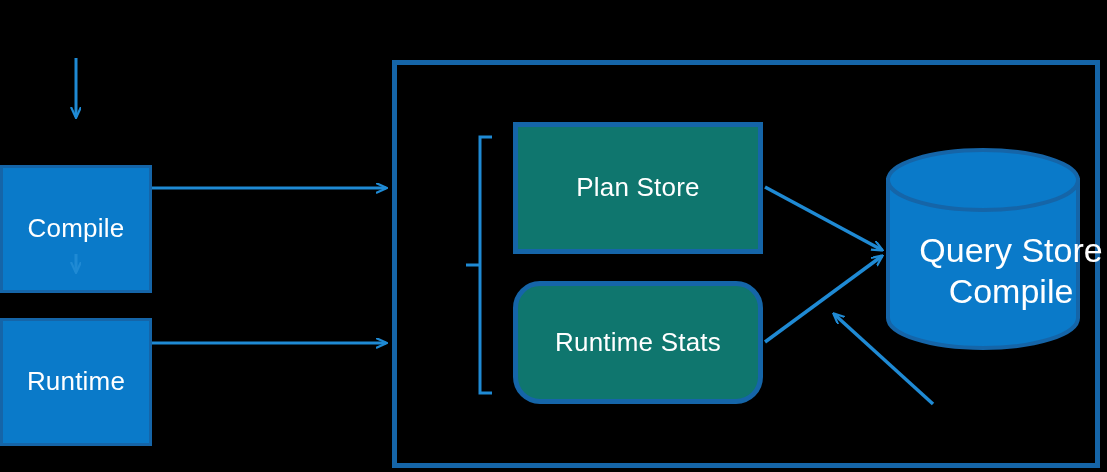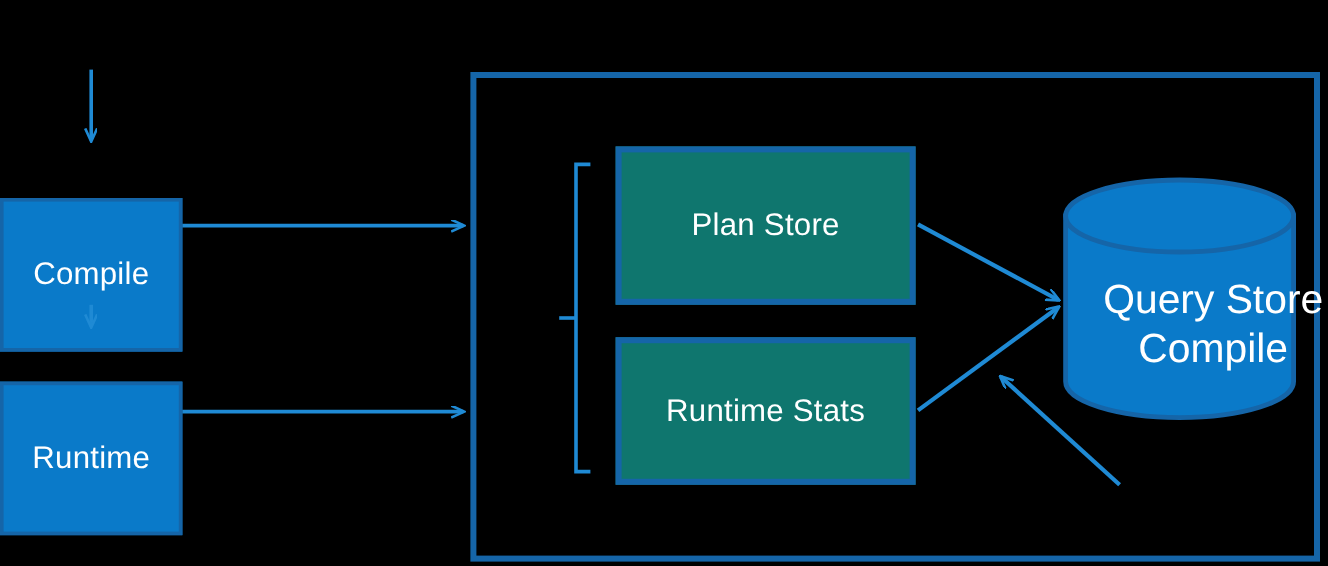--- a/index.html
+++ b/index.html
@@ -69,21 +69,21 @@
   </div>
 
   <div class="box blue-box" style="left:0px; top:278px; width:152px; height:128px;">
     <span>Runtime</span>
   </div>
 
   <div class="box orange-box" style="left:513px; top:122px; width:250px; height:132px;">
     <span>Plan Store</span>
   </div>
 
-  <div class="box orange-box" style="left:513px; top:281px; width:250px; height:123px;">
+  <div class="box orange-box" style="left:513px; top:281px; width:250px; height:123px;border-radius:27px;">
     <span>Runtime Stats</span>
   </div>
 
   <svg class="svg-layer" viewBox="0 0 1107 472">
     <defs>
       <marker id="ah" markerWidth="12" markerHeight="12" refX="10" refY="5" orient="auto" markerUnits="userSpaceOnUse">
         <path d="M0,0 L11,5 L0,10" fill="none" stroke="#1f8ad4" stroke-width="2.2"></path>
       </marker>
     </defs>
 

